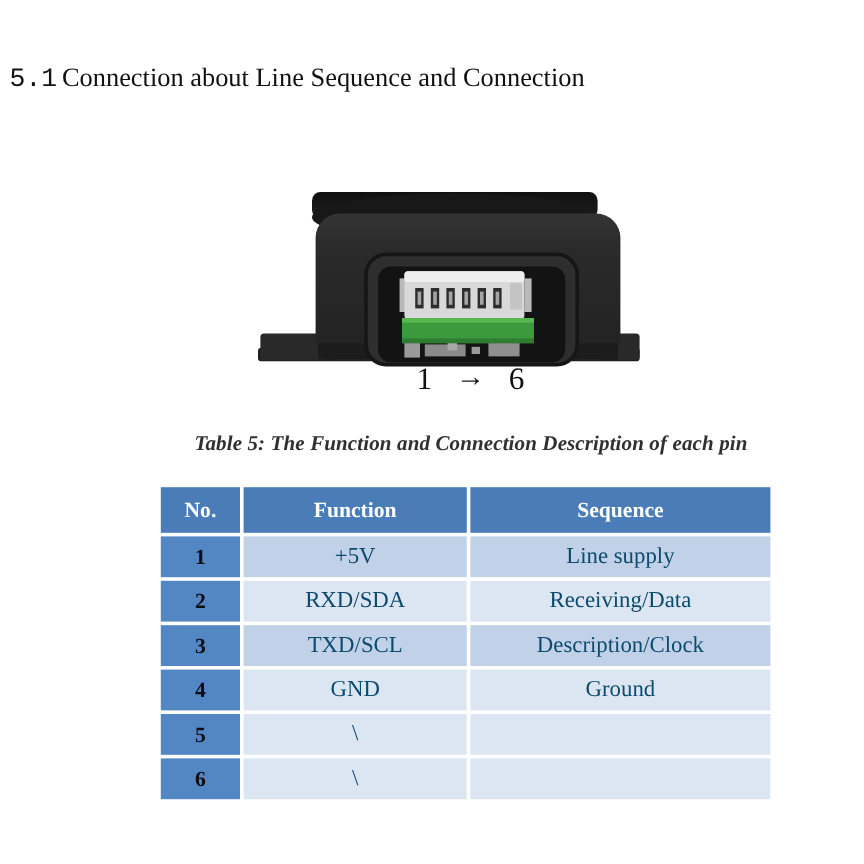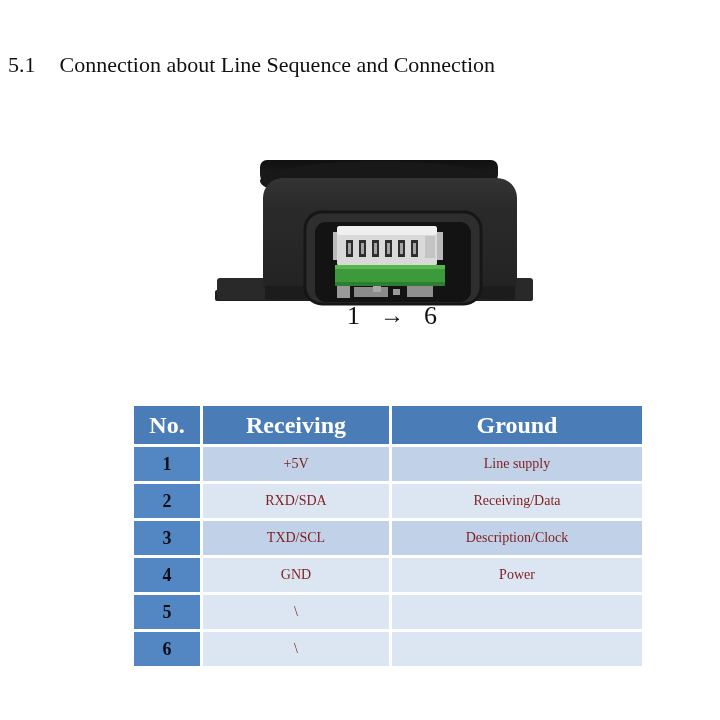--- a/index.html
+++ b/index.html
@@ -8,21 +8,21 @@
     width:720px;height:720px;
     background:#ffffff;
     font-family:"Liberation Serif", serif;
     overflow:hidden;
   }
   
   .heading{
     position:absolute;left:8px;top:52px;
     font-size:22px;color:#111;white-space:nowrap;
   }
-  .heading .hnum{margin-right:24px;}
+  .heading .hnum{margin-right:4px;font-family:Liberation Mono, monospace;}
   
   .figure{position:absolute;left:215px;top:140px;width:320px;height:170px;}
   
   .pin-label{
     position:absolute;left:307px;top:301px;width:170px;
     display:flex;justify-content:center;align-items:center;gap:20px;
     font-size:26px;color:#111;
   }
   .pin-label .arrow{font-size:24px;position:relative;top:-1px;}
   
@@ -36,27 +36,27 @@
   table.pin-table{
     border-collapse:separate;border-spacing:3px;
     background:#ffffff;
   }
   table.pin-table th, table.pin-table td{
     text-align:center;vertical-align:middle;
     padding:0 6px;
   }
   th.hdr{
     background:#4a7cb8;color:#ffffff;
-    font-size:24px;font-weight:bold;height:38px;
+    font-size:18px;font-weight:bold;height:38px;
   }
   td.no-cell{
     background:#5287c4;color:#0d0d14;
     font-size:18px;font-weight:bold;height:34px;
   }
-  td.val{font-size:14px;color:#7f1d1d;height:34px;}
+  td.val{font-size:19px;color:#0c4a6e;height:34px;}
   tr.band-dark td.val{background:#c1d2e8;}
   tr.band-light td.val{background:#dce6f2;font-family:Liberation Serif, serif;}
   col.c-no{width:66px;}
   col.c-fn{width:186px;}
   col.c-cm{width:250px;}
 </style>
 </head>
 <body>
 
 <div class="page">
@@ -131,33 +131,34 @@
       </g>
     </svg>
   </div>
 
   <div class="pin-label">
     <span>1</span>
     <span class="arrow">→</span>
     <span>6</span>
   </div>
 
+  <div class="caption">Table 5: The Function and Connection Description of each pin</div>
 
   <div class="pin-table-wrap">
     <table class="pin-table">
       <colgroup>
         <col class="c-no">
           <col class="c-fn">
           <col class="c-cm">
       </colgroup>
       <thead>
           <tr>
             <th class="hdr">No.</th>
-            <th class="hdr">Receiving</th>
-            <th class="hdr">Ground</th>
+            <th class="hdr">Function</th>
+            <th class="hdr">Sequence</th>
           </tr>
         </thead>
       <tbody>
           <tr class="band-dark">
             <td class="no-cell">1</td>
             <td class="val">+5V</td>
             <td class="val">Line supply</td>
           </tr>
           <tr class="band-light">
             <td class="no-cell">2</td>
@@ -165,21 +166,21 @@
             <td class="val">Receiving/Data</td>
           </tr>
           <tr class="band-dark">
             <td class="no-cell">3</td>
             <td class="val">TXD/SCL</td>
             <td class="val">Description/Clock</td>
           </tr>
           <tr class="band-light">
             <td class="no-cell">4</td>
             <td class="val">GND</td>
-            <td class="val">Power</td>
+            <td class="val">Ground</td>
           </tr>
           <tr class="band-light">
             <td class="no-cell">5</td>
             <td class="val">\</td>
             <td class="val"></td>
           </tr>
           <tr class="band-light">
             <td class="no-cell">6</td>
             <td class="val">\</td>
             <td class="val"></td>

